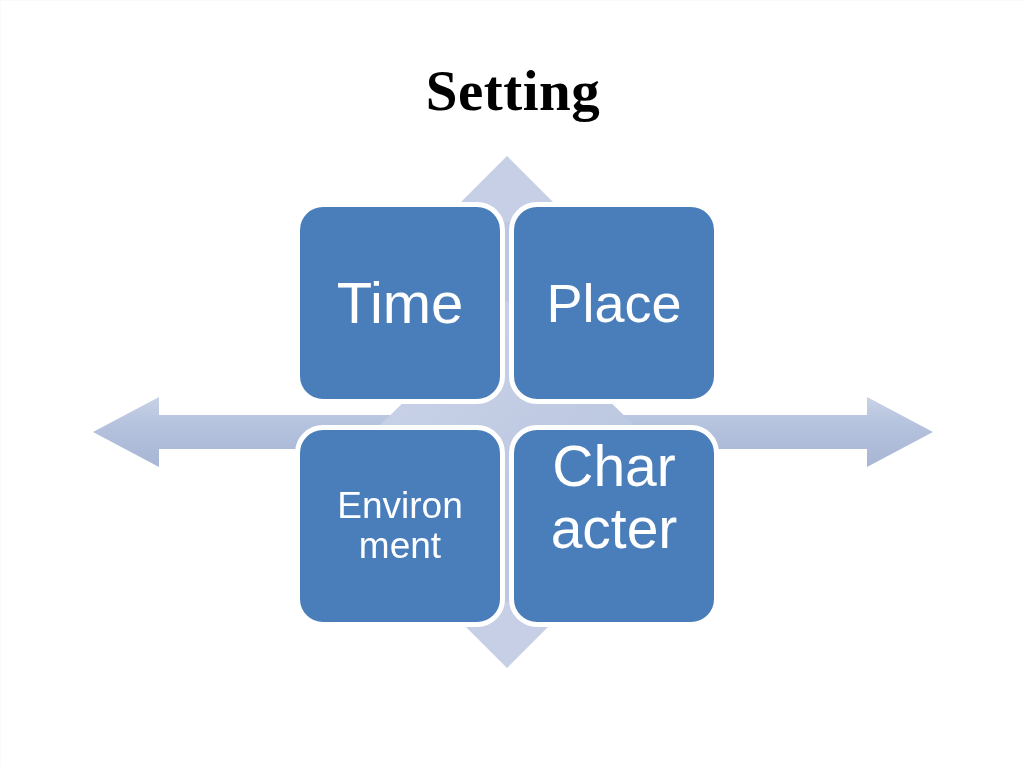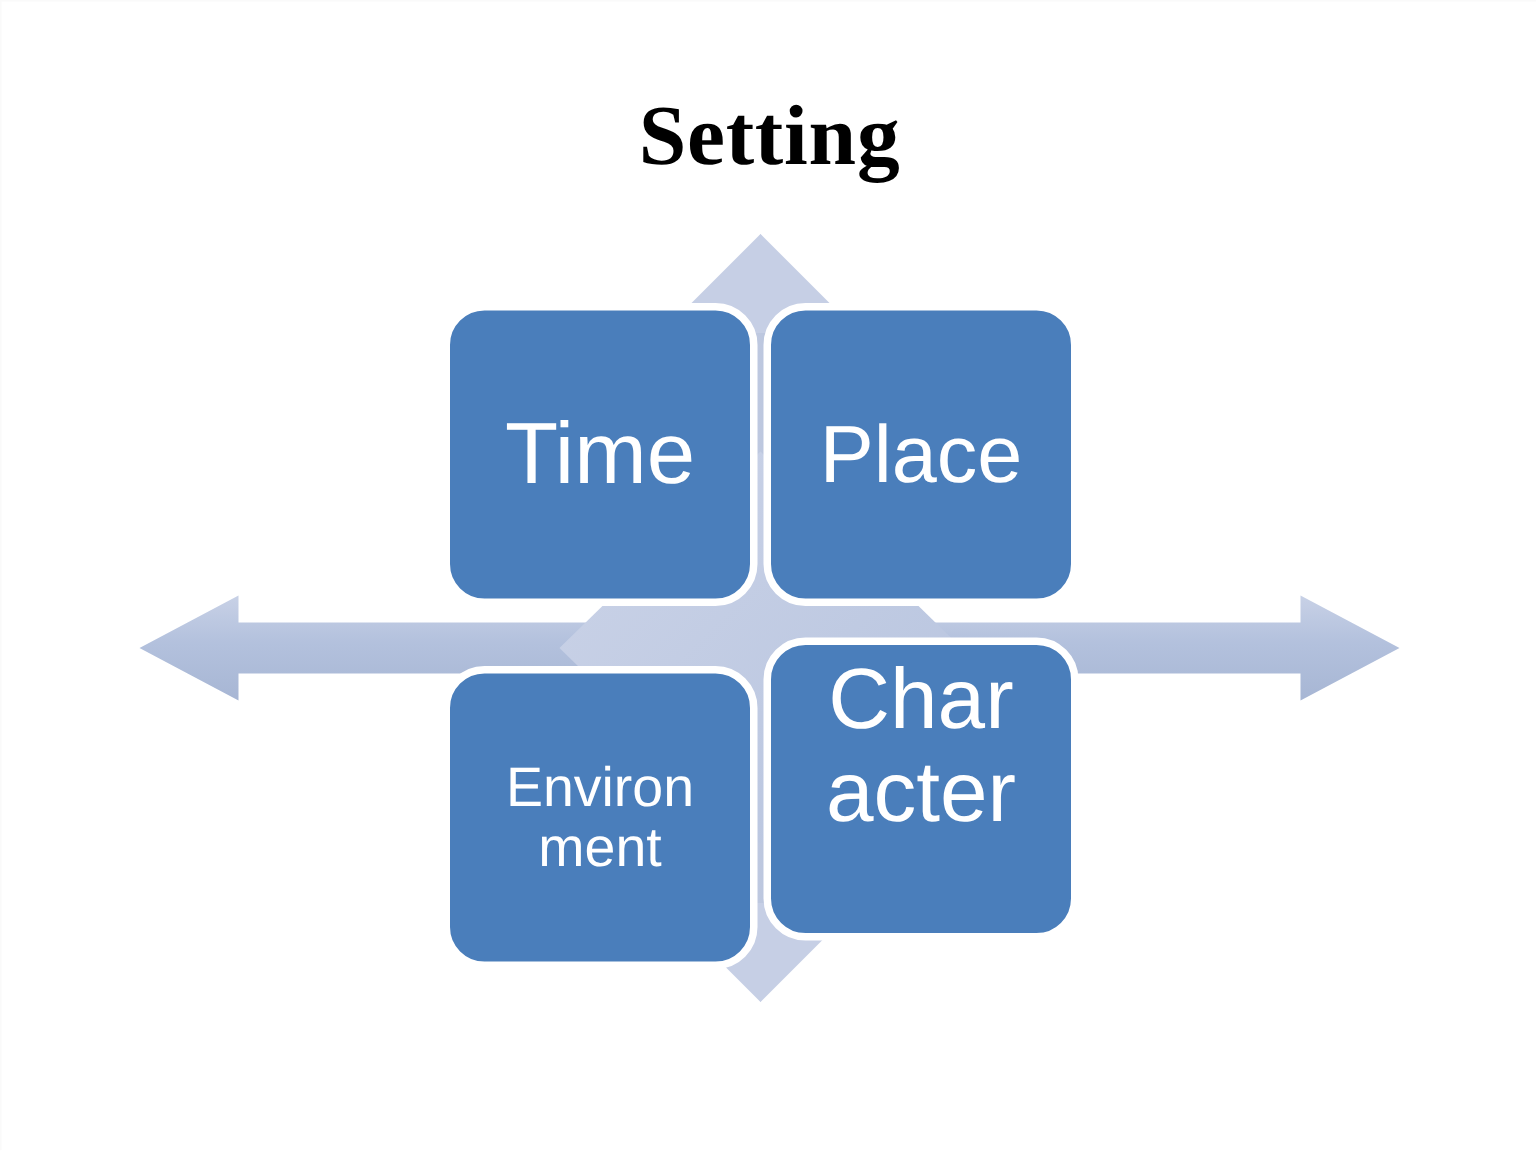--- a/index.html
+++ b/index.html
@@ -74,21 +74,21 @@
   }
   #box-place {
     left: 508px;
     top: 201px;
     width: 210px;
     height: 202px;
     font-size: 54px;
   }
   #box-environment {
     left: 294px;
-    top: 443px;
+    top: 424px;
     width: 210px;
     height: 202px;
     font-size: 37px;
     align-items: center;
   }
   #box-character {
     left: 508px;
     top: 424px;
     width: 210px;
     height: 202px;

